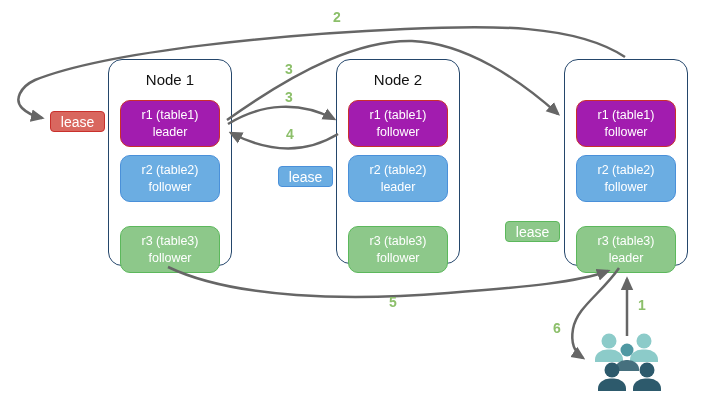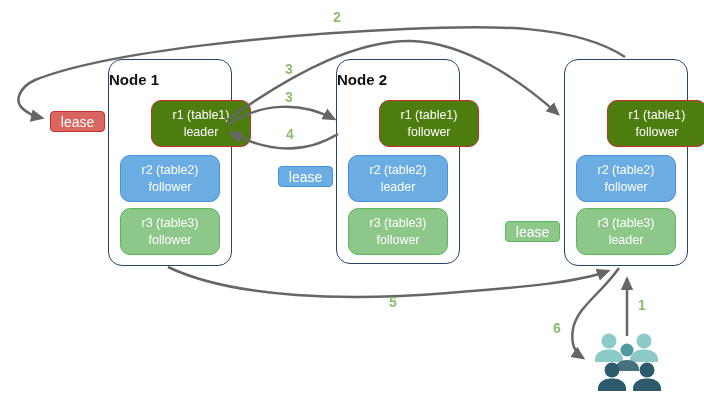--- a/index.html
+++ b/index.html
@@ -1,28 +1,28 @@
 <!DOCTYPE html>
 <html><head>
 <meta charset="utf-8">
 <style>
   html,body{margin:0;padding:0;background:#ffffff;}
   body{font-family:"Liberation Sans","DejaVu Sans",sans-serif;}
   .canvas{position:relative;width:704px;height:405px;background:#ffffff;overflow:hidden;}
 
   .node{position:absolute;width:124px;height:207px;background:#ffffff;
         border:1.5px solid #24466b;border-radius:14px;box-sizing:border-box;z-index:2;}
-  .node-title{margin-top:11px;font-size:15px;font-weight:bold;color:#111111;}
+  .node-title{text-align:center;margin-top:11px;font-size:15px;font-weight:normal;color:#111111;}
   .replica{position:absolute;left:11px;width:100px;height:47px;border-radius:10px;
            box-sizing:border-box;display:flex;flex-direction:column;align-items:center;
            justify-content:center;color:#ffffff;font-size:12.5px;line-height:1.32;text-align:center;}
-  .replica.red{background:#4d7c0f;border:1.5px solid #c9302c;margin-left:31px;}
+  .replica.red{background:#a21caf;border:1.5px solid #c9302c;}
   .replica.blue{background:#6bade2;border:1.5px solid #4a90d9;}
   .replica.green{background:#8dc88a;border:1.5px solid #5cb85c;}
-  .r-pos1{top:40px;} .r-pos2{top:95px;} .r-pos3{top:148px;justify-content:center;}
+  .r-pos1{top:40px;} .r-pos2{top:95px;} .r-pos3{top:166px;justify-content:center;}
 
   .lease{position:absolute;width:55px;height:21px;border-radius:4px;box-sizing:border-box;
          display:flex;align-items:center;justify-content:center;color:#ffffff;font-size:14px;z-index:3;}
   .lease.red{background:#d9675f;border:1.5px solid #c9302c;left:50px;top:111px;}
   .lease.blue{background:#6bade2;border:1.5px solid #4a90d9;left:278px;top:166px;}
   .lease.green{background:#8dc88a;border:1.5px solid #5cb85c;left:505px;top:221px;}
 
   .step{position:absolute;font-size:14px;font-weight:bold;color:#8cbf6a;z-index:6;}
 
   .arrows{position:absolute;left:0;top:0;z-index:5;pointer-events:none;}

